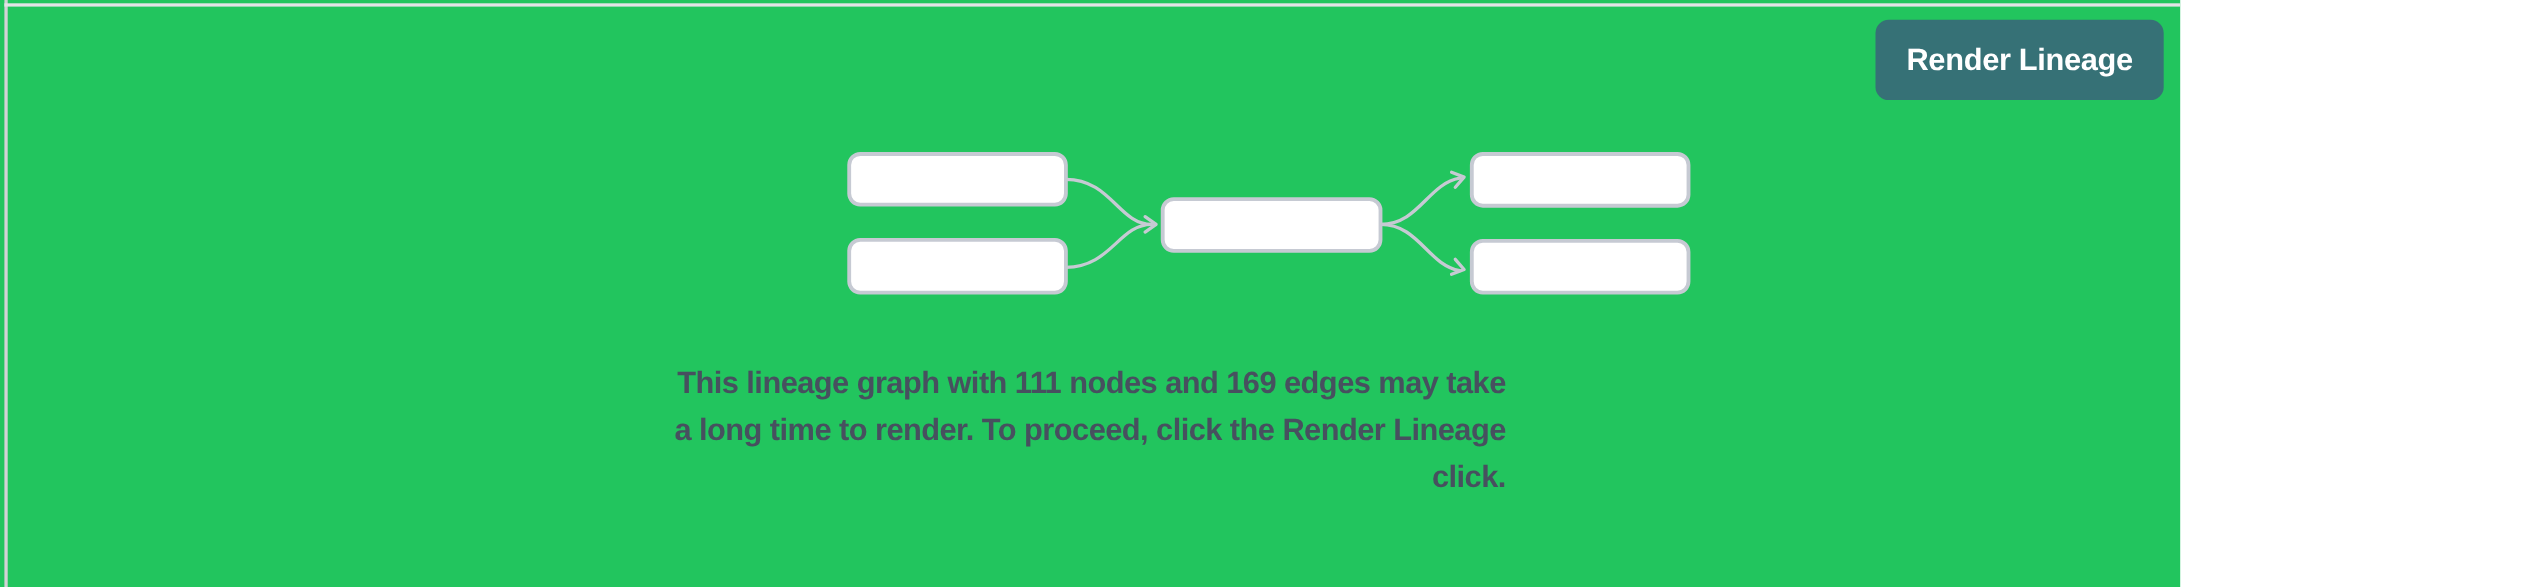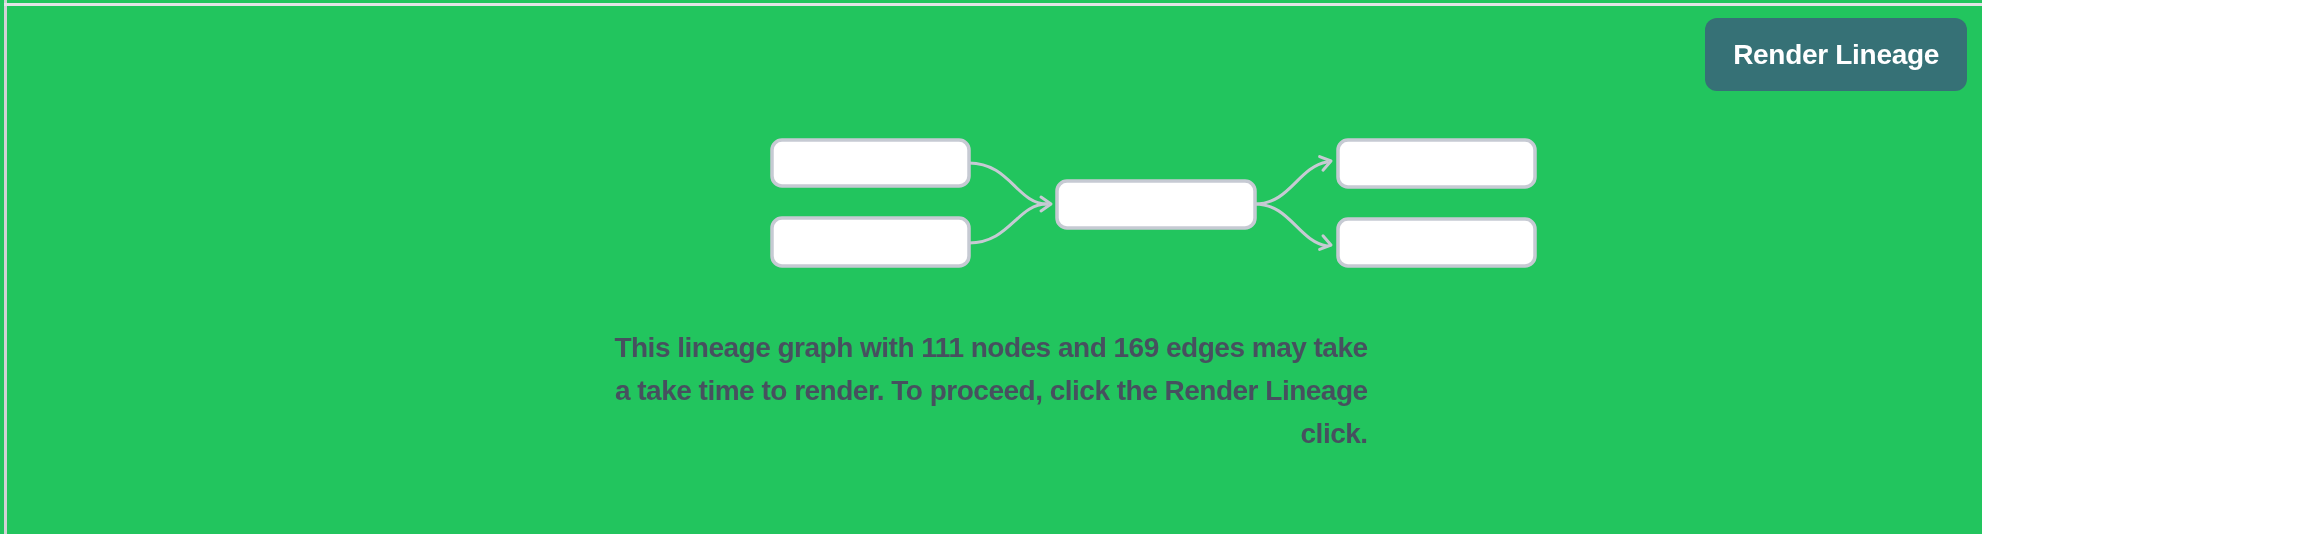--- a/index.html
+++ b/index.html
@@ -110,19 +110,19 @@
         <rect class="node" x="772" y="140" width="197" height="46" rx="10"></rect>
         <rect class="node" x="772" y="218" width="197" height="48" rx="10"></rect>
         <rect class="node" x="1057" y="181" width="198" height="47" rx="10"></rect>
         <rect class="node" x="1338" y="140" width="197" height="47" rx="10"></rect>
         <rect class="node" x="1338" y="219" width="197" height="47" rx="10"></rect>
       </g>
     </svg>
 
     <div class="warning-msg">
       <div class="msg-line">This lineage graph with 111 nodes and 169 edges may take</div>
-      <div class="msg-line">a take time to render. To proceed, click the Render Lineage</div>
+      <div class="msg-line">a long time to render. To proceed, click the Render Lineage</div>
       <div class="msg-line">click.</div>
     </div>
 
   </div>
 
 </div>
 
 </body></html>

